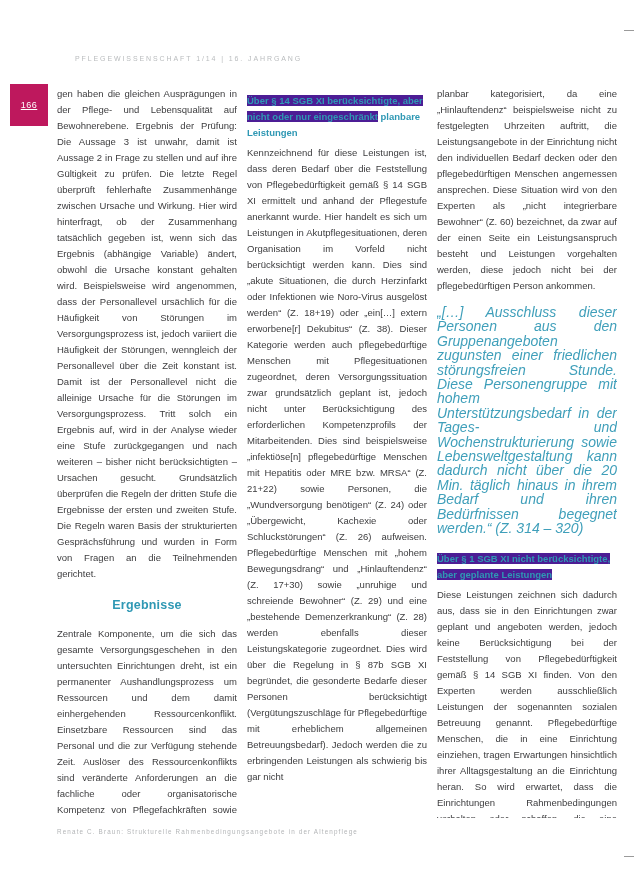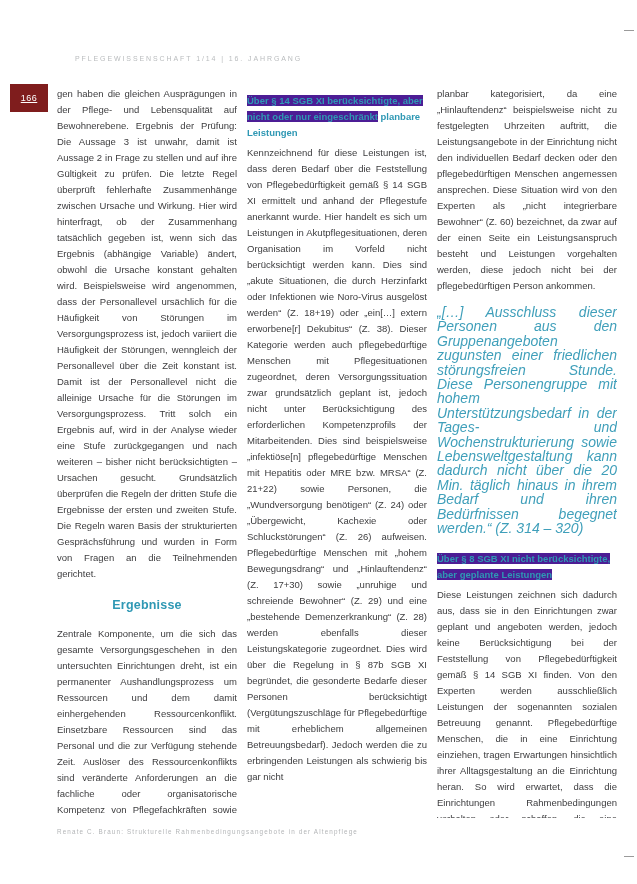--- a/index.html
+++ b/index.html
@@ -28,22 +28,22 @@
     letter-spacing: 1.9px;
     color: #b9bcbe;
     text-transform: uppercase;
     white-space: nowrap;
   }
   .page-box {
     position: absolute;
     top: 84px;
     left: 10px;
     width: 38px;
-    height: 28px;
-    background: #7f1d1d;
+    height: 42px;
+    background: #be185d;
     color: #ffffff;
     display: flex;
     align-items: center;
     justify-content: center;
     font-size: 9px;
     letter-spacing: 0.5px;
     text-decoration: underline;
   }
   .content {
     position: absolute;
@@ -121,21 +121,21 @@
     </div>
 
     <div class="col">
       <h3 class="sub-heading"><span class="hl">Über § 14 SGB XI berücksichtigte, aber nicht oder nur eingeschränkt</span> <span>planbare Leistungen</span></h3>
       <p class="para">Kennzeichnend für diese Leistungen ist, dass deren Bedarf über die Feststellung von Pflegebedürftigkeit gemäß § 14 SGB XI ermittelt und anhand der Pflegestufe anerkannt wurde. Hier handelt es sich um Leistungen in Akutpflegesituationen, deren Organisation im Vorfeld nicht berücksichtigt werden kann. Dies sind „akute Situationen, die durch Herzinfarkt oder Infektionen wie Noro-Virus ausgelöst werden“ (Z. 18+19) oder „ein[…] extern erworbene[r] Dekubitus“ (Z. 38). Dieser Kategorie werden auch pflegebedürftige Menschen mit Pflegesituationen zugeordnet, deren Versorgungssituation zwar grundsätzlich geplant ist, jedoch nicht unter Berücksichtigung des erforderlichen Kompetenzprofils der Mitarbeitenden. Dies sind beispielsweise „infektiöse[n] pflegebedürftige Menschen mit Hepatitis oder MRE bzw. MRSA“ (Z. 21+22) sowie Personen, die „Wundversorgung benötigen“ (Z. 24) oder „Übergewicht, Kachexie oder Schluckstörungen“ (Z. 26) aufweisen. Pflegebedürftige Menschen mit „hohem Bewegungsdrang“ und „Hinlauftendenz“ (Z. 17+30) sowie „unruhige und schreiende Bewohner“ (Z. 29) und eine „bestehende Demenzerkrankung“ (Z. 28) werden ebenfalls dieser Leistungskategorie zugeordnet. Dies wird über die Regelung in § 87b SGB XI begründet, die gesonderte Bedarfe dieser Personen berücksichtigt (Vergütungszuschläge für Pflegebedürftige mit erheblichem allgemeinen Betreuungsbedarf). Jedoch werden die zu erbringenden Leistungen als schwierig bis gar nicht</p>
     </div>
 
     <div class="col">
       <p class="para">planbar kategorisiert, da eine „Hinlauftendenz“ beispielsweise nicht zu festgelegten Uhrzeiten auftritt, die Leistungsangebote in der Einrichtung nicht den individuellen Bedarf decken oder den pflegebedürftigen Menschen angemessen ansprechen. Diese Situation wird von den Experten als „nicht integrierbare Bewohner“ (Z. 60) bezeichnet, da zwar auf der einen Seite ein Leistungsanspruch besteht und Leistungen vorgehalten werden, diese jedoch nicht bei der pflegebedürftigen Person ankommen.</p>
       <p class="quote">„[…] Ausschluss dieser Personen aus den Gruppenangeboten zugunsten einer friedlichen störungsfreien Stunde. Diese Personengruppe mit hohem Unterstützungsbedarf in der Tages- und Wochenstrukturierung sowie Lebensweltgestaltung kann dadurch nicht über die 20 Min. täglich hinaus in ihrem Bedarf und ihren Bedürfnissen begegnet werden.“ (Z. 314 – 320)</p>
-      <h3 class="sub-heading"><span class="hl">Über § 8 SGB XI nicht berücksichtigte, aber geplante Leistungen</span></h3>
+      <h3 class="sub-heading"><span class="hl">Über § 1 SGB XI nicht berücksichtigte, aber geplante Leistungen</span></h3>
       <p class="para">Diese Leistungen zeichnen sich dadurch aus, dass sie in den Einrichtungen zwar geplant und angeboten werden, jedoch keine Berücksichtigung bei der Feststellung von Pflegebedürftigkeit gemäß § 14 SGB XI finden. Von den Experten werden ausschließlich Leistungen der sogenannten sozialen Betreuung genannt. Pflegebedürftige Menschen, die in eine Einrichtung einziehen, tragen Erwartungen hinsichtlich ihrer Alltagsgestaltung an die Einrichtung heran. So wird erwartet, dass die Einrichtungen Rahmenbedingungen vorhalten oder schaffen, die eine Teilnahme am gesellschaftlichen und</p>
     </div>
 
   </div>
 
   <div class="footer">Renate C. Braun: Strukturelle Rahmenbedingungsangebote in der Altenpflege</div>
 
 </div>
 
 </body></html>

